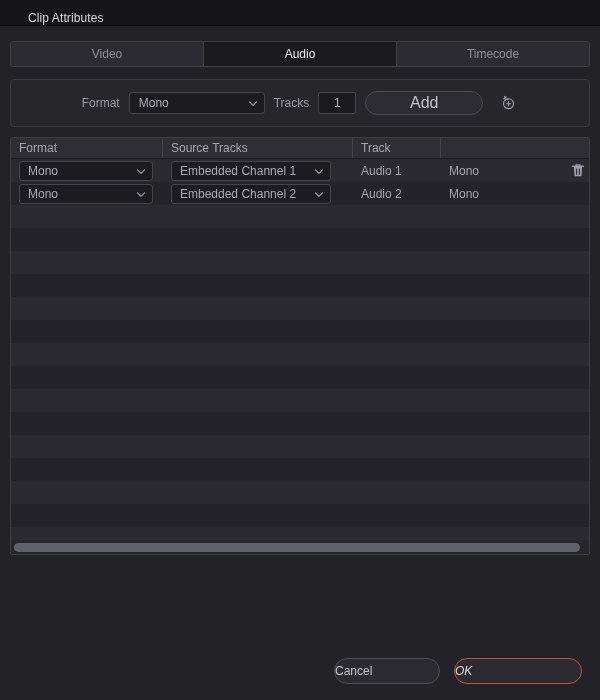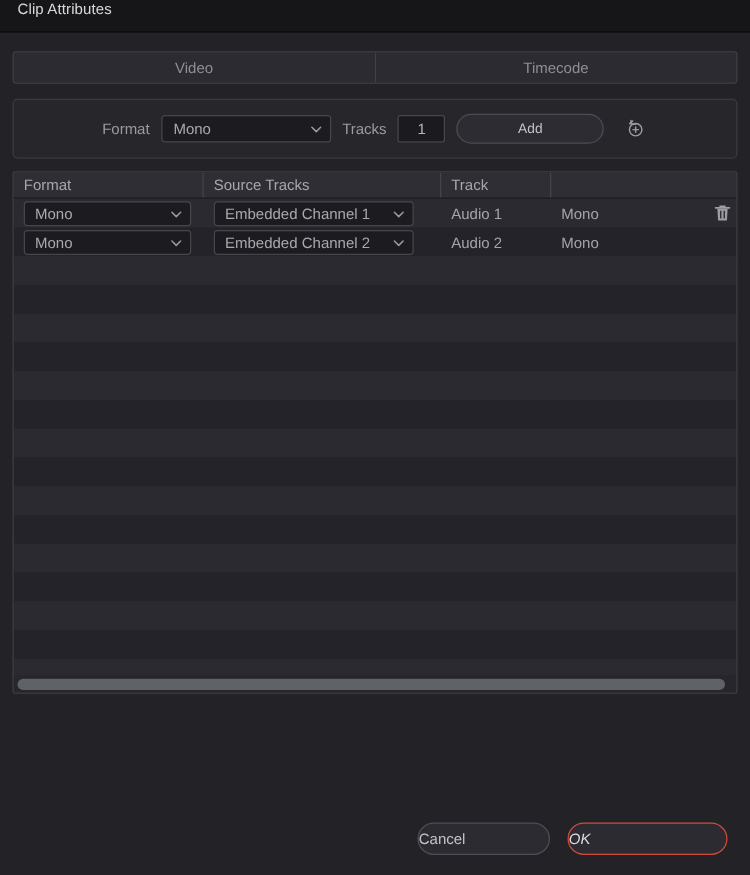--- a/index.html
+++ b/index.html
@@ -17,22 +17,22 @@
     font-size: 12px;
     -webkit-font-smoothing: antialiased;
   }
 
   
   .titlebar {
     height: 26px;
     background: #161618;
     border-bottom: 1px solid #0d0d0f;
     display: flex;
-    align-items: flex-start;
-    padding: 0 14px;
+    align-items: flex-end;
+    padding: 0 28px;
   }
   .titlebar-text {
     color: #d9d9dd;
     font-size: 12px;
     letter-spacing: .1px;
   }
 
   
   .tabbar {
     margin: 15px 10px 0 10px;
@@ -123,21 +123,21 @@
     outline: none;
   }
 
   .pill-btn {
     height: 24px;
     min-width: 118px;
     border-radius: 12px;
     border: 1px solid #4c4c54;
     background: #2c2c32;
     color: #c2c2c9;
-    font-size: 11px;
+    font-size: 16px;
     font-family: "Liberation Sans", sans-serif;
     display: flex;
     align-items: center;
     justify-content: center;
     cursor: pointer;
     user-select: none;
   }
 
   .icon-btn {
     width: 20px; height: 20px;
@@ -296,20 +296,23 @@
 </head>
 <body>
 
 <div class="titlebar">
   <span class="titlebar-text">Clip Attributes</span>
 </div>
 
 <div class="tabbar">
   <div class="tab">
     <span>Video</span>
+  </div>
+  <div class="tab active">
+    <span>Audio</span>
   </div>
   <div class="tab">
     <span>Timecode</span>
   </div>
 </div>
 
 <div class="controls-panel">
   <div class="ctrl-row">
 
     <span class="ctrl-label">Format</span>

